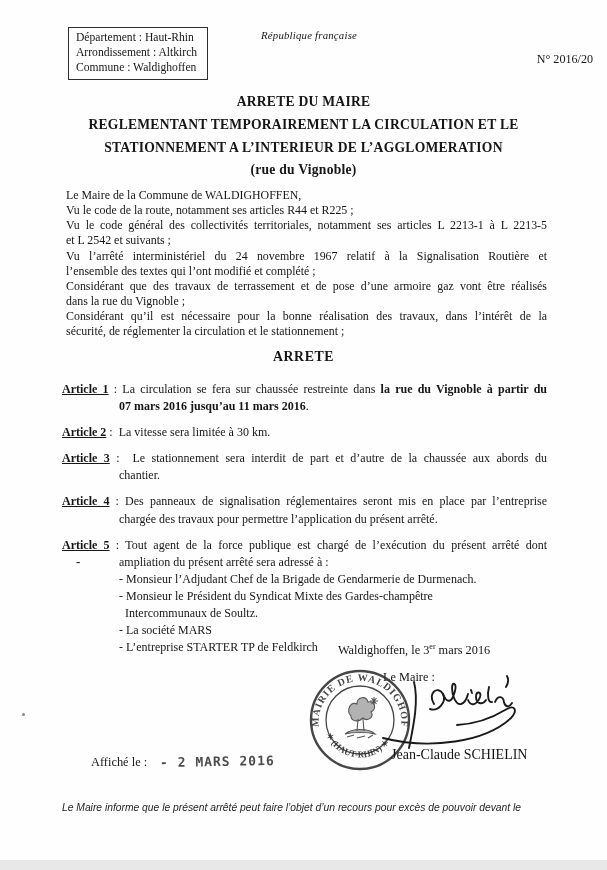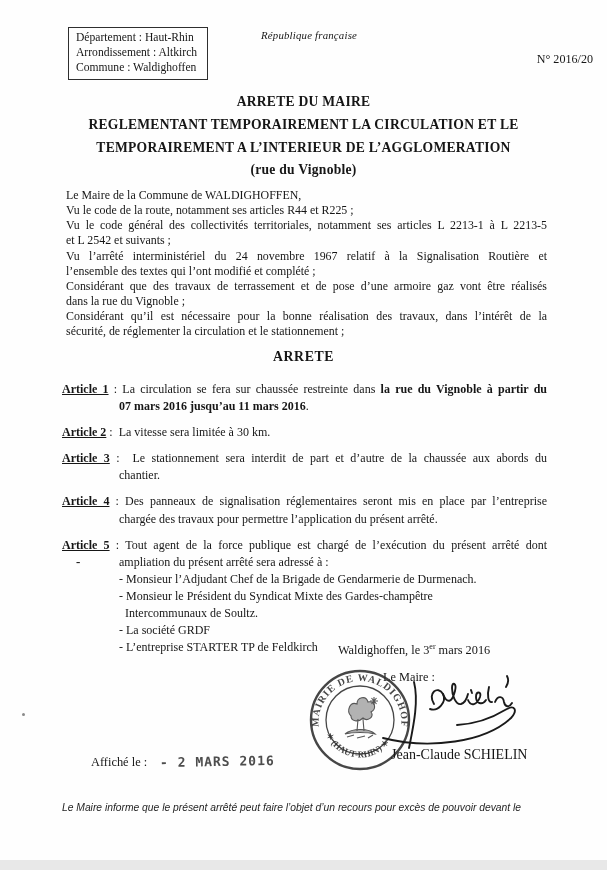--- a/index.html
+++ b/index.html
@@ -64,21 +64,21 @@
     <div>Département : Haut-Rhin</div>
     <div>Arrondissement : Altkirch</div>
     <div>Commune : Waldighoffen</div>
   </div>
   <div class="republique">République française</div>
   <div class="doc-number">N° 2016/20</div>
 
   <div class="title-block">
     <div>ARRETE DU MAIRE</div>
     <div>REGLEMENTANT TEMPORAIREMENT LA CIRCULATION ET LE</div>
-    <div>TEMPORAIREMENT A L’INTERIEUR DE L’AGGLOMERATION</div>
+    <div>STATIONNEMENT A L’INTERIEUR DE L’AGGLOMERATION</div>
     <div>(rue du Vignoble)</div>
   </div>
 
   <div class="preamble">
     <div class="pl">Le Maire de la Commune de WALDIGHOFFEN,</div>
     <div class="pl">Vu le code de la route, notamment ses articles R44 et R225 ;</div>
     <div class="pl j">Vu le code général des collectivités territoriales, notamment ses articles L 2213-1 à L 2213-5</div>
     <div class="pl">et L 2542 et suivants ;</div>
     <div class="pl j">Vu l’arrêté interministériel du 24 novembre 1967 relatif à la Signalisation Routière et</div>
     <div class="pl">l’ensemble des textes qui l’ont modifié et complété ;</div>
@@ -129,21 +129,21 @@
       <div class="a-line j">
         <span class="a-label">Article 5</span><span class="a-sep"> : </span><span>Tout agent de la force publique est chargé de l’exécution du présent arrêté  dont</span>
       </div>
       <div class="a-line cont">
         <span>ampliation du présent arrêté sera adressé à :</span>
       </div>
       <div class="recipients">
         <div class="recipient">- Monsieur l’Adjudant Chef de la Brigade de Gendarmerie de Durmenach.</div>
         <div class="recipient">- Monsieur le Président du Syndicat Mixte des Gardes-champêtre</div>
         <div class="recipient">  Intercommunaux de Soultz.</div>
-        <div class="recipient">- La société GRDF</div>
+        <div class="recipient">- La société MARS</div>
         <div class="recipient">- L’entreprise STARTER TP de Feldkirch</div>
       </div>
     </div>
   </div>
 
   <div class="stray-dash">-</div>
   <div class="artifact-dot"></div>
 
   <div class="place-date">
     <span>Waldighoffen, le 3</span><sup>er</sup><span> mars 2016</span>

